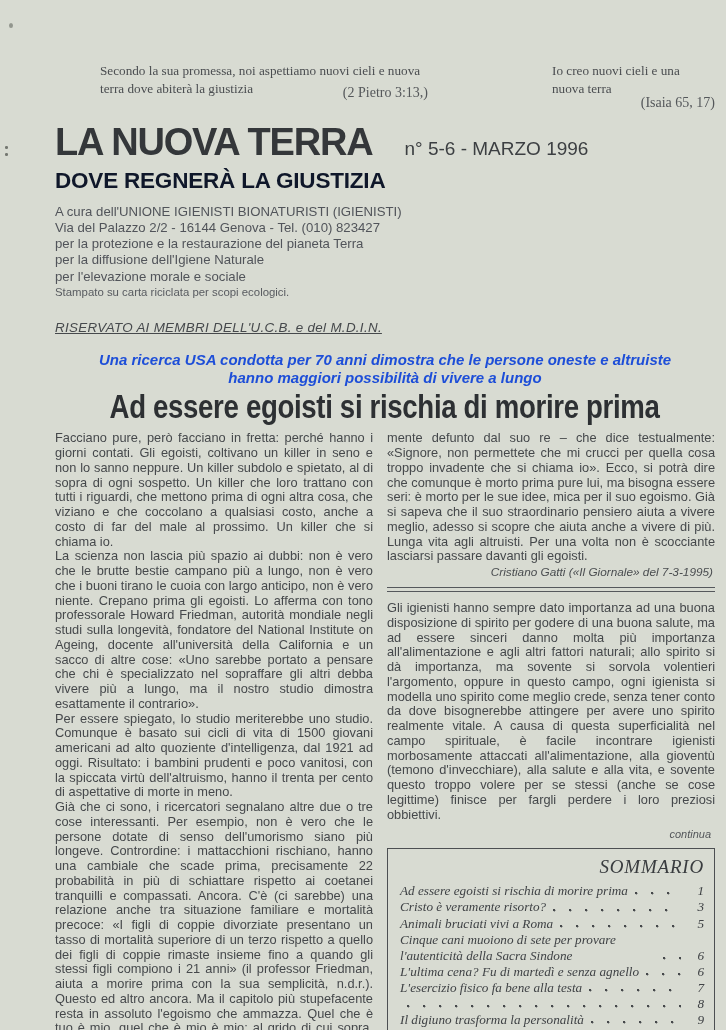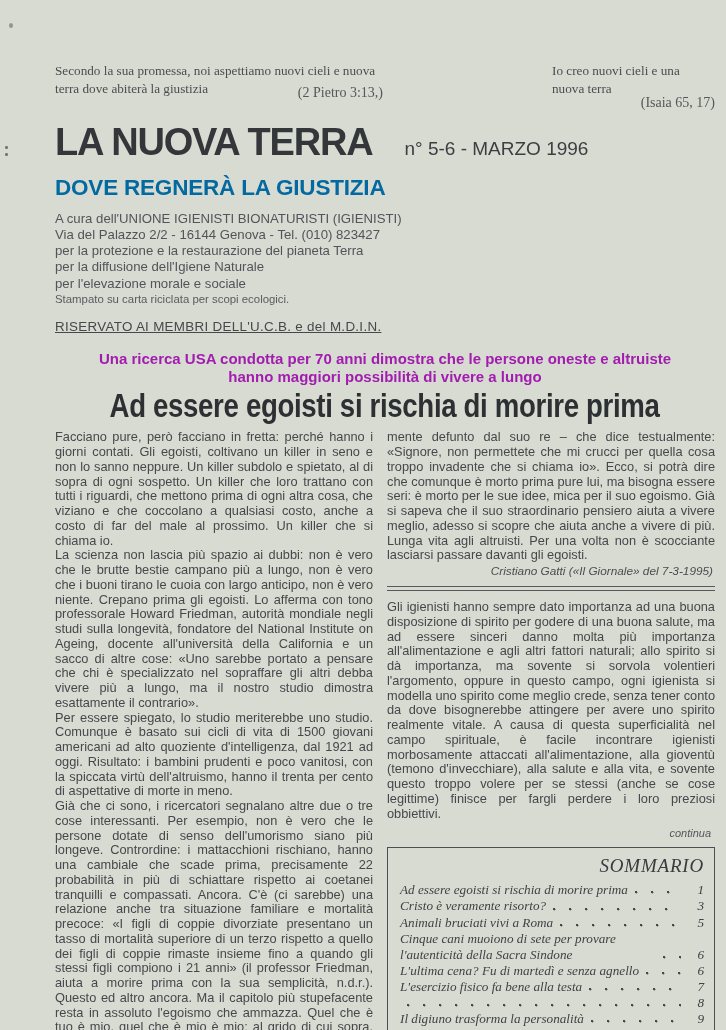--- a/index.html
+++ b/index.html
@@ -28,50 +28,50 @@
   .art-colon::before, .art-colon::after {
     content: ""; position: absolute; left: 0; width: 2.5px; height: 2.5px;
     border-radius: 50%; background: #4a4d47; opacity: .7;
   }
   .art-colon::before { top: 0; }
   .art-colon::after  { top: 7px; }
 
   
   .quotes-row { display: flex; justify-content: space-between; align-items: flex-start; }
   .quote { font-family: "Liberation Serif", serif; font-size: 13.2px; line-height: 17.5px; color: #4a4d50; }
-  .quote-left  { width: 338px; position: relative; padding-bottom: 2px; }
+  .quote-left  { width: 338px; position: relative; padding-bottom: 2px; margin-left: 45px; }
   .quote-right { width: 163px; position: relative; padding-bottom: 14px; }
   .quote-cite { font-size: 14px; color: #54575a; }
   .quote-left .quote-cite  { position: absolute; right: 10px; bottom: -2px; }
   .quote-right .quote-cite { position: absolute; right: 0; bottom: 0; }
 
   
   .masthead { display: flex; align-items: baseline; gap: 32px; margin-top: 12px; }
   .mast-title {
     font-size: 38px; font-weight: bold; letter-spacing: -1.2px;
     color: #34373a; line-height: 1;
   }
   .mast-issue { font-size: 19px; color: #3c3f42; letter-spacing: 0; }
   .mast-subtitle {
-    font-size: 22.5px; font-weight: bold; color: #0369a1;
-    letter-spacing: -0.2px; margin-top: 15px; line-height: 1.1;
+    font-size: 22.5px; font-weight: bold; color: #0f172a;
+    letter-spacing: -0.2px; margin-top: 8px; line-height: 1.1;
   }
 
   
   .publisher { margin-top: 10px; font-size: 13.2px; line-height: 16.2px; color: #51545a; }
   .publisher .small { font-size: 11.4px; line-height: 15px; color: #585b60; }
   .reserved {
-    margin-top: 12px; font-size: 13.4px; 
+    margin-top: 20px; font-size: 13.4px; font-style: italic;
     text-decoration: underline; letter-spacing: 0.3px; color: #46494c;
   }
 
   
   .kicker {
     margin-top: 16px; text-align: center; font-weight: bold;
-    font-size: 15px; line-height: 18.5px; color: #a21caf;
+    font-size: 15px; line-height: 18.5px; color: #1d4ed8; font-style: italic;
   }
   .headline { margin: 2px 0 0; text-align: center; line-height: 1.05; }
   .headline span {
     display: inline-block; white-space: nowrap;
     transform: scaleX(0.85); transform-origin: center;
     font-size: 32.5px; font-weight: bold; letter-spacing: -0.4px; color: #2d3033;
   }
 
   
   .columns {

